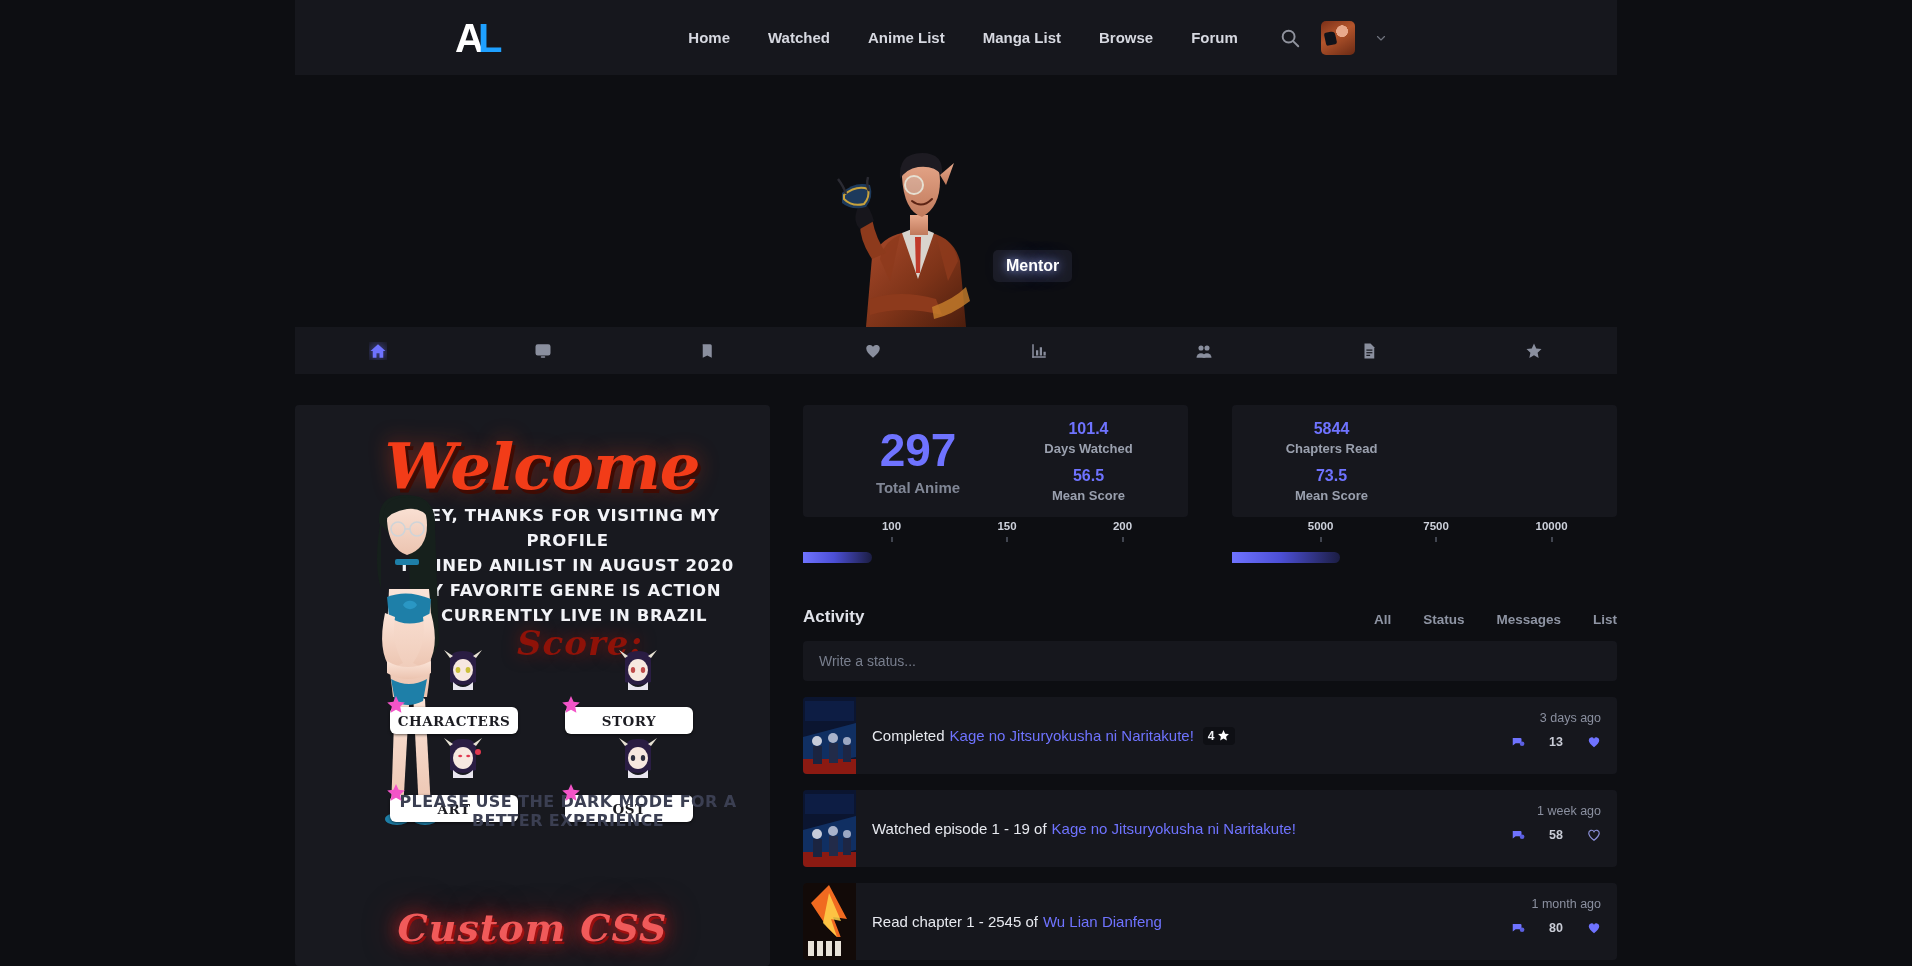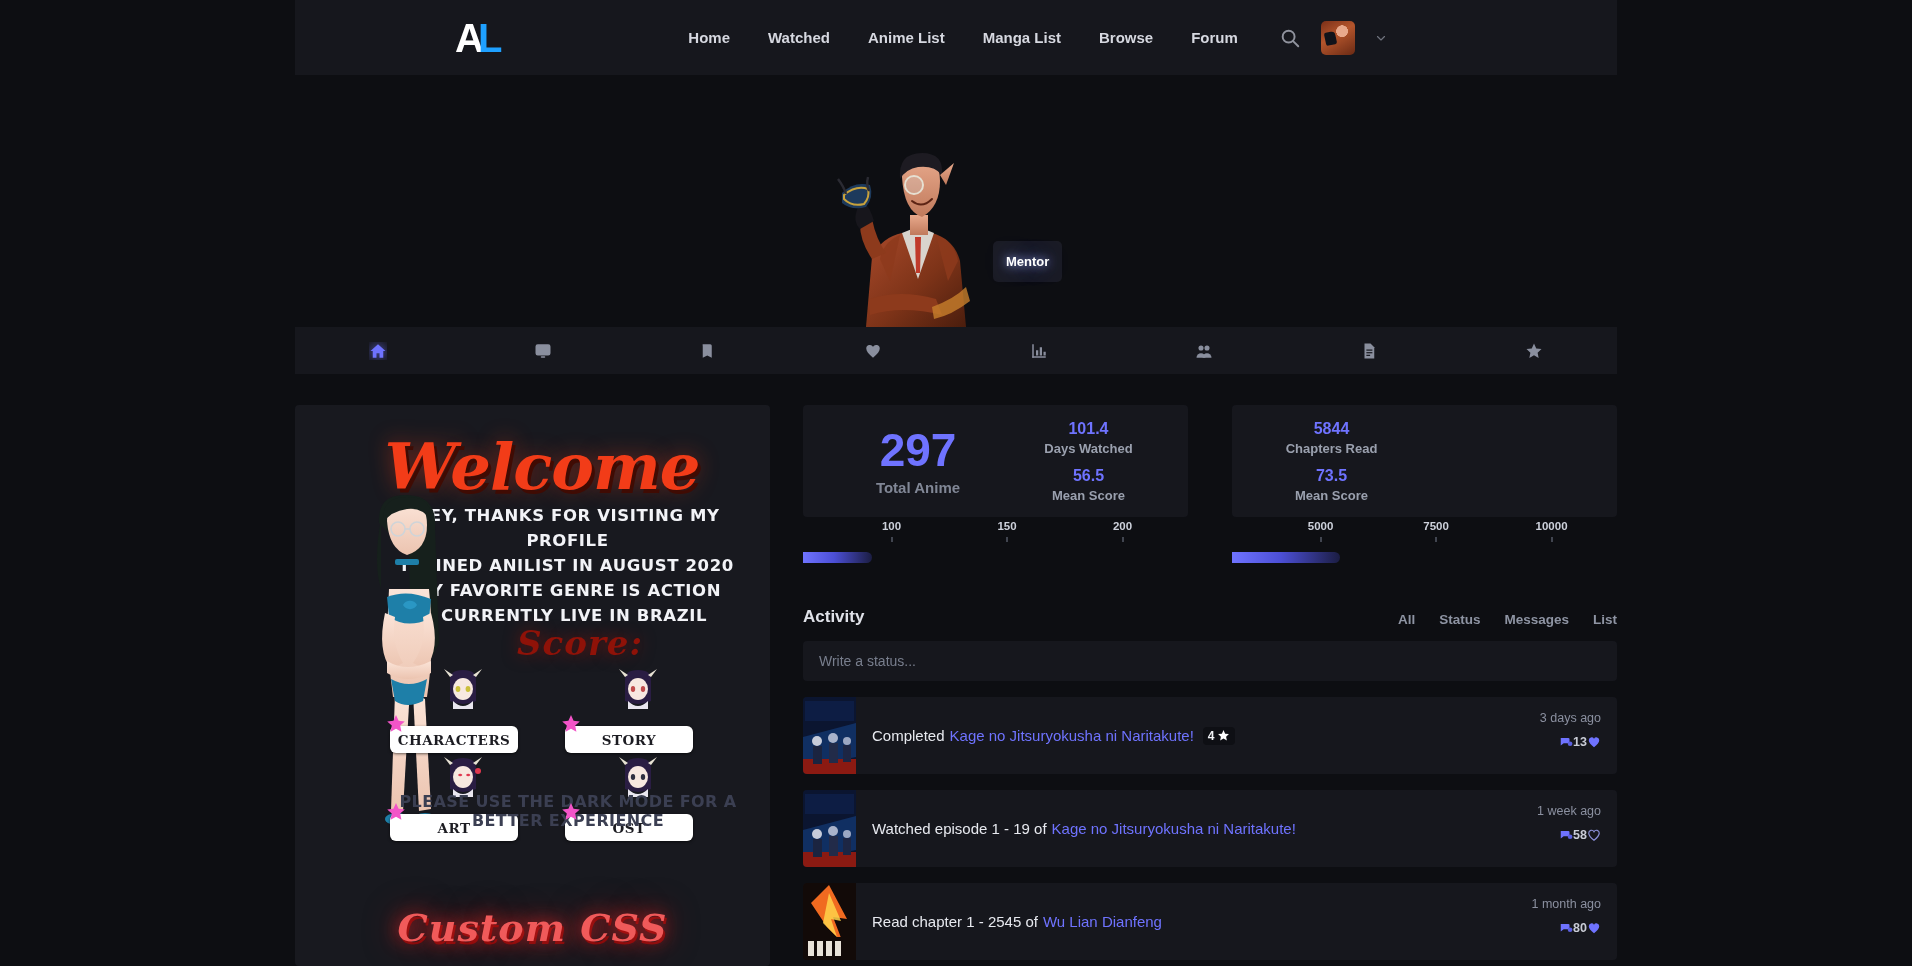--- a/index.html
+++ b/index.html
@@ -54,22 +54,22 @@
     position: absolute; left: 295px; top: 75px; width: 1322px; height: 252px;
     background: #0d0e12; overflow: hidden;
   }
   .hero-img {
     position: absolute; left: 50%; transform: translateX(-142px);
     bottom: 0; width: 190px; height: 178px;
   }
   .hero-img svg { display: block; }
   .mentor-badge {
     position: absolute; left: 50%; transform: translateX(37px);
-    bottom: 45px; padding: 13px 13px; border-radius: 5px;
-    background: rgba(30,32,42,.82); color: #fff; font-size: 13px; font-weight: 700;
+    bottom: 45px; padding: 7px 13px; border-radius: 5px;
+    background: rgba(30,32,42,.82); color: #fff; font-size: 16px; font-weight: 700;
     text-shadow: 0 0 10px rgba(160,175,255,.85), 0 0 20px rgba(120,140,255,.5);
   }
 
   
   .profile-tabs {
     position: absolute; left: 295px; top: 327px; width: 1322px; height: 47px;
     background: #16171d; display: flex; align-items: center;
   }
   .ptab {
     flex: 1; display: flex; align-items: center; justify-content: center;
@@ -100,21 +100,21 @@
   .score-label {
     position: absolute; left: 120px; top: 218px; width: 330px; text-align: center;
     font-family: "DejaVu Serif", serif; font-style: italic; font-weight: 700;
     font-size: 34px; color: #8f1208; letter-spacing: 1px;
     text-shadow: 0 0 16px rgba(170,20,10,.55);
   }
   .girl {
     position: absolute; left: 56px; top: 88px; width: 110px; height: 345px;
   }
   .chibi-grid {
-    position: absolute; left: 95px; top: 288px; width: 320px;
+    position: absolute; left: 95px; top: 269px; width: 320px;
     display: grid; grid-template-columns: 1fr 1fr; row-gap: 28px; column-gap: 30px;
   }
   .chibi-cell { position: relative; height: 60px; }
   .chibi-sprite {
     position: absolute; left: 50%; transform: translateX(-50%); top: -26px;
     width: 44px; height: 44px;
   }
   .score-btn {
     position: absolute; left: 0; bottom: 0; width: 128px; height: 27px;
     background: #ffffff; border-radius: 6px; display: flex; align-items: center;
@@ -172,21 +172,21 @@
   }
   .bar-fill {
     height: 11px; border-radius: 0 6px 6px 0;
     background: linear-gradient(90deg, #6f73ff 0%, #4c4fd6 45%, #1b1d42 100%);
   }
 
   .activity-head {
     display: flex; align-items: flex-end; margin-top: 36px; height: 28px;
   }
   .activity-title { font-size: 17px; font-weight: 600; color: #dfe1e8; }
-  .activity-tabs { margin-left: auto; display: flex; gap: 24px; }
+  .activity-tabs { margin-left: auto; display: flex; gap: 32px; }
   .activity-tabs span {
     font-size: 13.5px; font-weight: 600; color: #8e94a3; cursor: pointer;
   }
   .status-input {
     margin-top: 14px; width: 814px; height: 40px; background: #16171d;
     border: none; border-radius: 4px; color: #cfd2dc; font-size: 14px;
     padding: 0 16px; font-family: "Liberation Sans", sans-serif;
   }
   .status-input::placeholder { color: #787e8d; }
 
@@ -207,21 +207,21 @@
     display: inline-flex; align-items: center; gap: 2px; margin-left: 9px;
     background: #0e0f14; border-radius: 4px; padding: 2px 5px;
     font-size: 12px; font-weight: 700; color: #f0f1f5;
   }
   .score-chip svg { width: 13px; height: 13px; fill: #ffffff; }
   .act-meta {
     position: absolute; right: 16px; top: 14px; text-align: right;
   }
   .act-time { font-size: 12.5px; color: #8b90a0; }
   .act-counts {
-    margin-top: 10px; display: flex; align-items: flex-end; justify-content: flex-end; gap: 0;
+    margin-top: 10px; display: flex; align-items: flex-end; justify-content: flex-end; gap: 24px;
   }
   .act-counts svg { width: 14px; height: 14px; }
   .act-counts .num { font-size: 12.5px; font-weight: 700; color: #c9ccd6; }
 </style>
 </head>
 <body>
 
 <div class="page">
 
   <div class="topnav">

